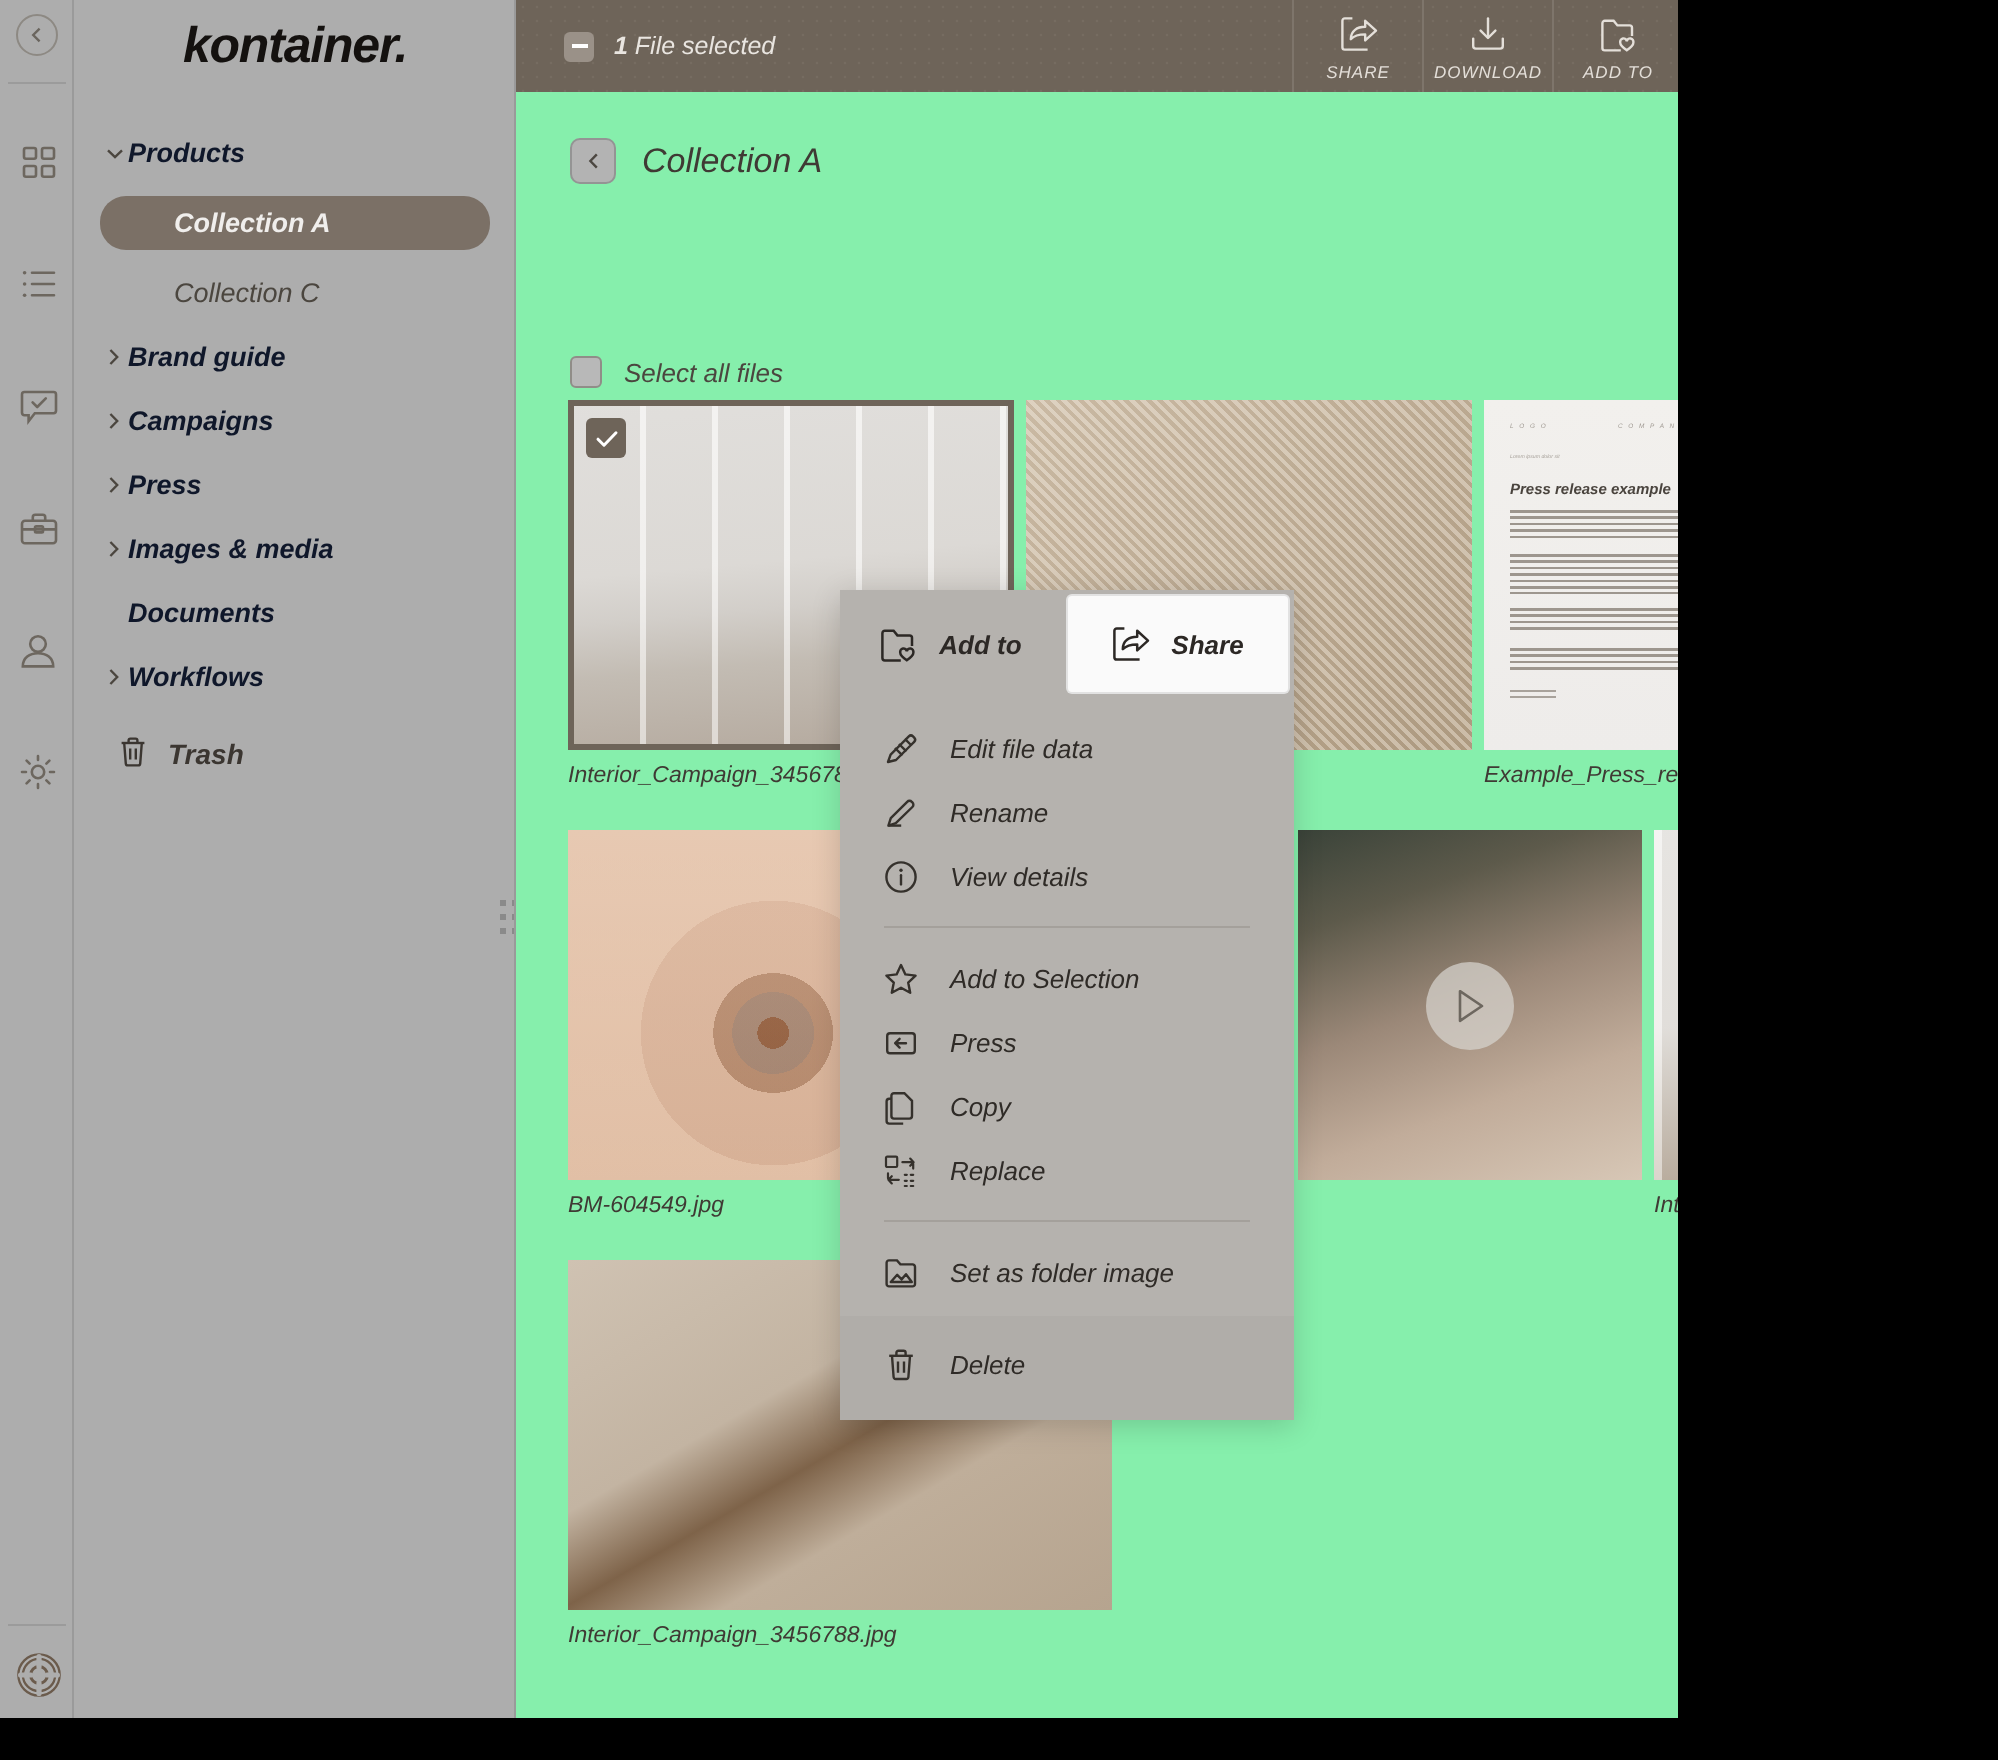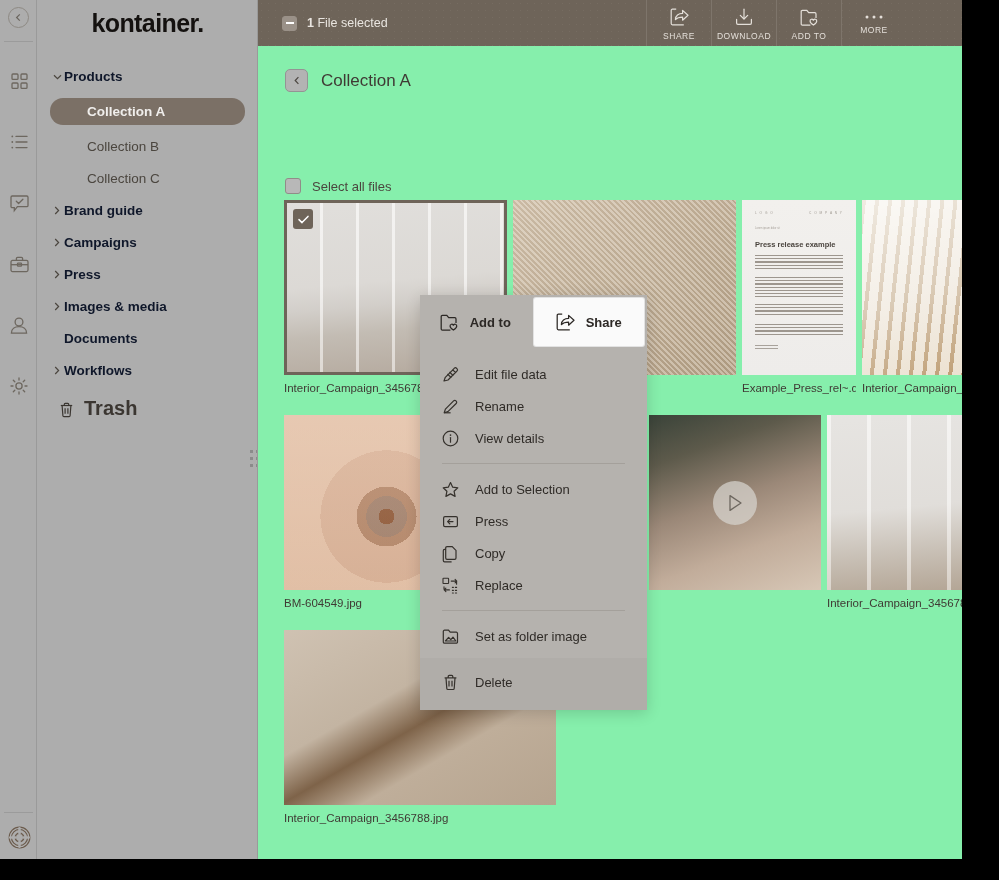--- a/index.html
+++ b/index.html
@@ -5,23 +5,24 @@
 <style>
   * { box-sizing: border-box; margin: 0; padding: 0; }
   html, body {
     width: 999px; height: 880px;
     background: #000;
     font-family: "Liberation Sans", sans-serif;
     overflow: hidden;
   }
   #app {
     position: absolute; left: 0; top: 0;
-    width: 962px; height: 859px;
+    width: 839px; height: 859px;
     background: #adadad;
     overflow: hidden;
+    font-style: italic;
   }
 
   
   #rail {
     position: absolute; left: 0; top: 0;
     width: 37px; height: 859px;
     background: #adadad;
     border-right: 1px solid #9a9a9a;
   }
   .rail-collapse {
@@ -77,21 +78,21 @@
   .tree-row.selected {
     background: #7b7066;
     color: #f0eeec;
     font-weight: bold;
     margin-bottom: 11px;
     height: 27px;
     border-radius: 13px;
   }
   .tree-row.trash {
     padding-left: 14px; margin-top: 17px;
-    font-weight: bold; color: #3b3631; font-size: 20px;
+    font-weight: bold; color: #3b3631; font-size: 14px;
   }
   .tree-row.trash .tico {
     position: absolute; left: 9px; top: 2px;
     width: 15px; height: 17px; color: #3b3631;
   }
   .tree-row.trash span.lbl { margin-left: 20px; }
 
   
   #drag-handle {
     position: absolute; left: 250px; top: 450px;
@@ -319,23 +320,20 @@
     <div class="tree-row lvl0">
           <span class="caret">
             <svg width="9" height="6" viewBox="0 0 9 6" fill="none" stroke="currentColor" stroke-width="1.2">
               <path d="M1 1.2 L4.5 4.6 L8 1.2"></path>
             </svg>
           </span>
           <span>Products</span>
         </div>
         <div class="tree-row lvl1 selected">
           <span>Collection A</span>
-        </div>
-        <div class="tree-row lvl1">
-          <span>Collection B</span>
         </div>
         <div class="tree-row lvl1">
           <span>Collection C</span>
         </div>
         <div class="tree-row lvl0">
           <span class="caret">
             <svg width="6" height="9" viewBox="0 0 6 9" fill="none" stroke="currentColor" stroke-width="1.2">
               <path d="M1.2 1 L4.6 4.5 L1.2 8"></path>
             </svg>
           </span>

